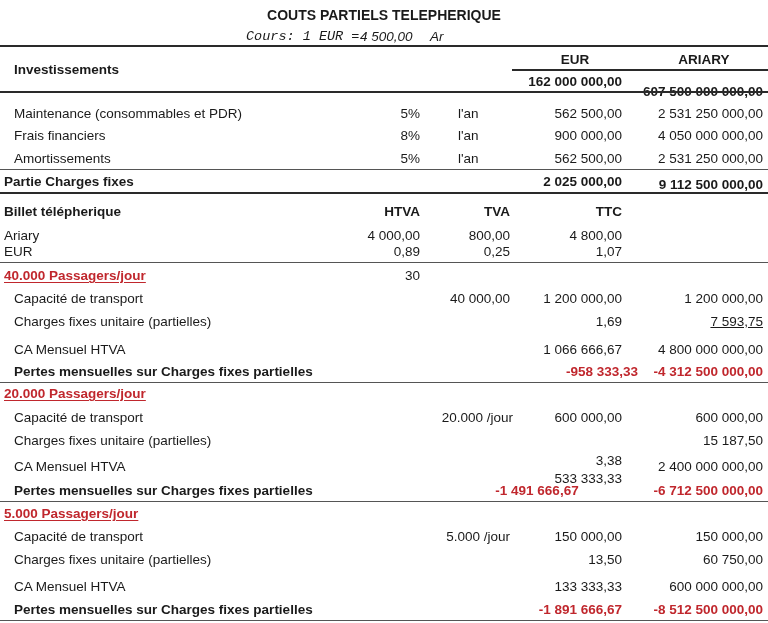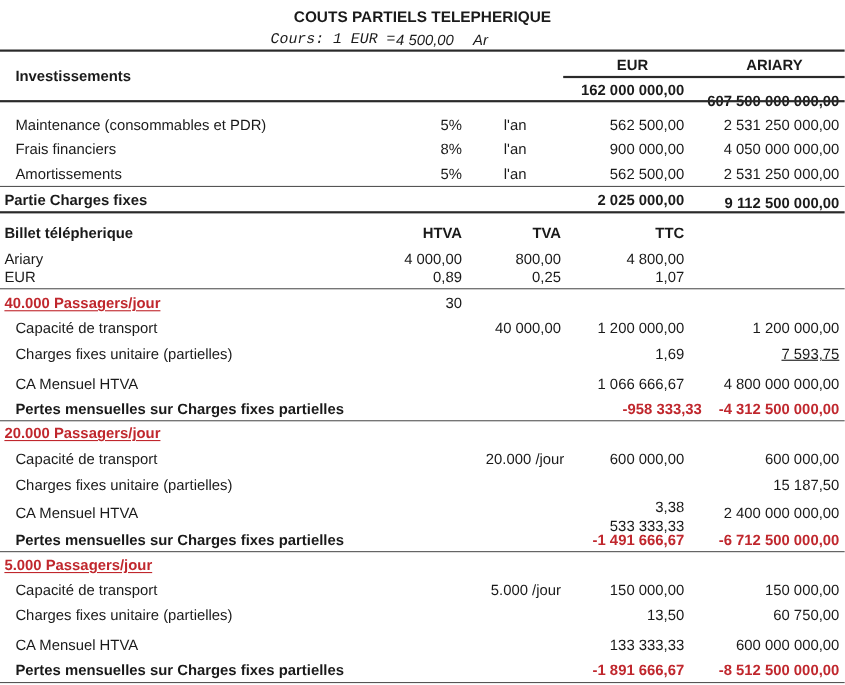--- a/index.html
+++ b/index.html
@@ -114,21 +114,21 @@
 
   <div class="abs" style="left:14px; top:434px;">Charges fixes  unitaire (partielles)</div>
   <div class="abs right" style="left:500px; width:122px; top:434px;margin-top:20px;">3,38</div>
   <div class="abs right" style="left:630px; width:133px; top:434px;">15 187,50</div>
 
   <div class="abs" style="left:14px; top:460px;">CA Mensuel HTVA</div>
   <div class="abs right" style="left:500px; width:122px; top:460px;margin-top:12px;">533 333,33</div>
   <div class="abs right" style="left:630px; width:133px; top:460px;">2 400 000 000,00</div>
 
   <div class="abs bold" style="left:14px; top:484px;">Pertes mensuelles sur Charges fixes partielles</div>
-  <div class="abs bold right red" style="left:500px; width:122px; top:484px;">-1 491 666,67</div>
+  <div class="abs bold right red" style="left:476px; width:122px; top:484px;text-align:center;">-1 491 666,67</div>
   <div class="abs bold right red" style="left:630px; width:133px; top:484px;">-6 712 500 000,00</div>
 </div>
 <div class="hline thin" style="left:0; width:768px; top:501px;"></div>
 
 <div>
   <div class="abs section-title" style="left:4px; top:507px;">5.000 Passagers/jour</div>
 
   <div class="abs" style="left:14px; top:530px;">Capacité de transport</div>
   <div class="abs right" style="left:410px; width:100px; top:530px;">5.000 /jour</div>
   <div class="abs right" style="left:500px; width:122px; top:530px;">150 000,00</div>

